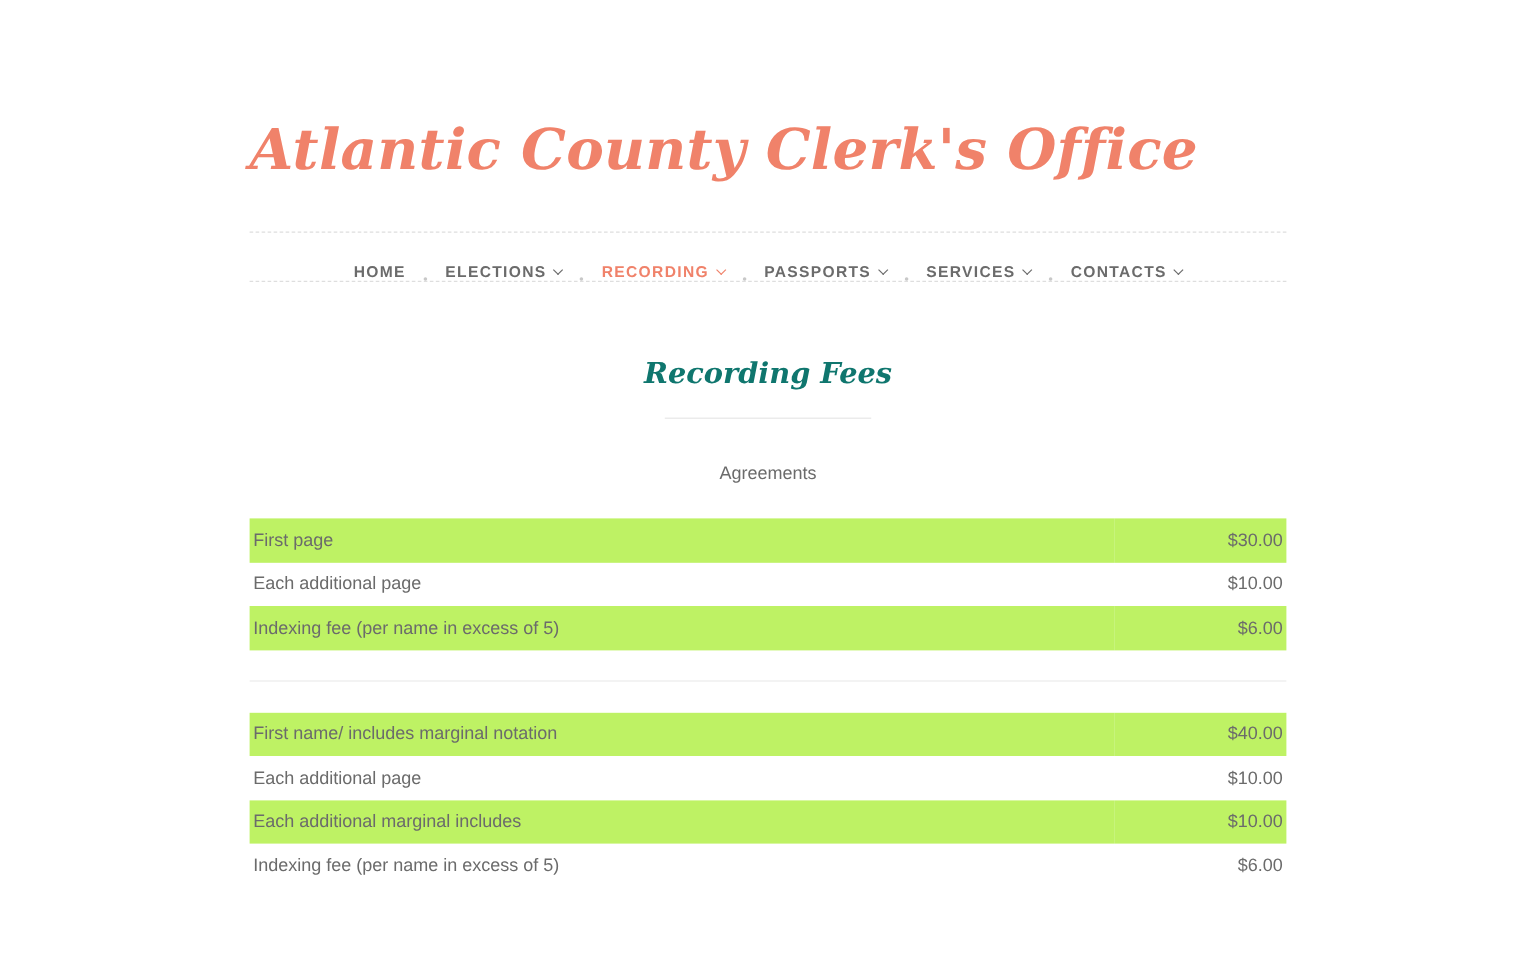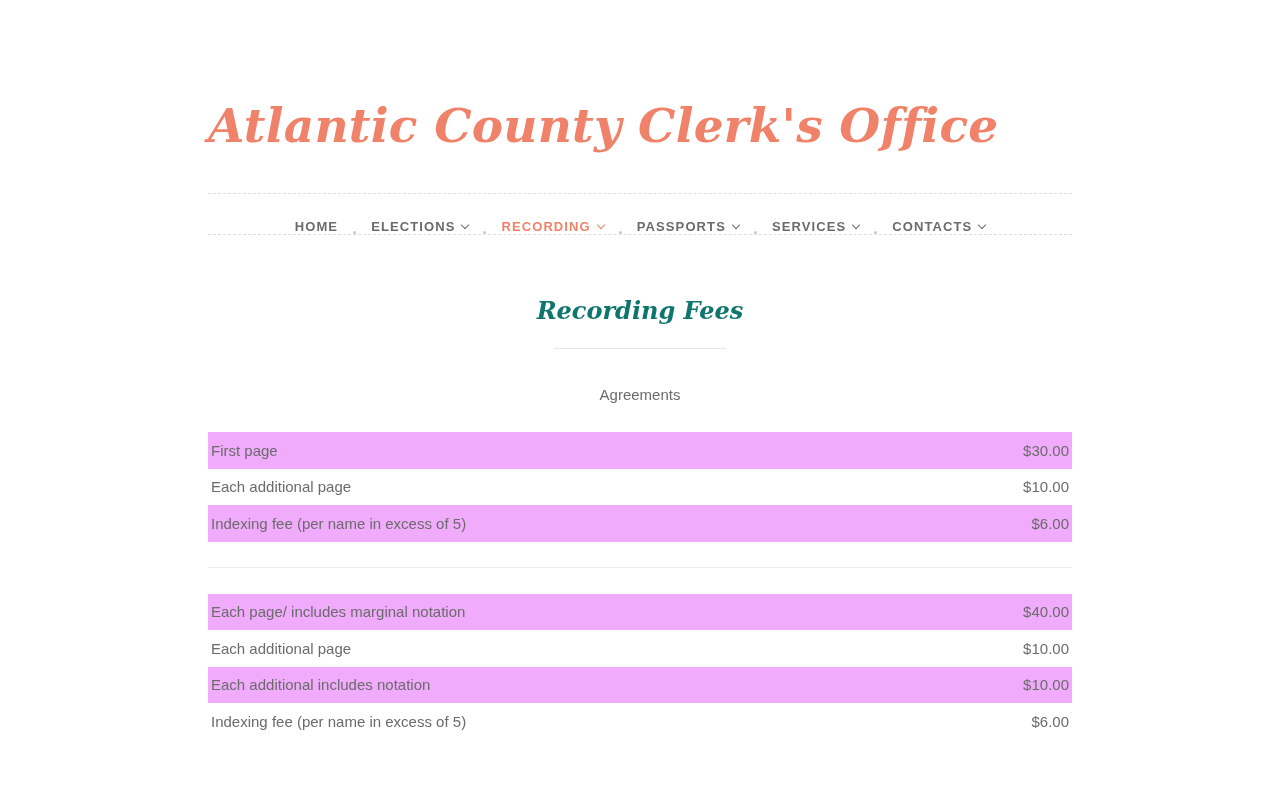--- a/index.html
+++ b/index.html
@@ -78,21 +78,21 @@
     .sec1-heading { margin-top: 36px; line-height: 20px; }
     .fee-table { width: 864px; border-collapse: collapse; }
     .sec1-table { margin-top: 27px; }
     .fee-table td {
       font-size: 15px;
       color: #6b6b6b;
       height: 36.5px;
       padding: 0 3px;
       vertical-align: middle;
     }
-    .fee-table tr.shade td { background: #f0abfc; }
+    .fee-table tr.shade td { background: #bef264; }
     .fee-table td.amount { text-align: right; }
     .section-rule { height: 1px; background: #ececec; margin-top: 25px; }
     .sec2-heading { margin-top: 20px; line-height: 20px; }
     .sec2-table { margin-top: 26px; }
   </style>
 </head>
 <body>
 
 <header class="site-header">
   <h1 class="site-title">Atlantic County Clerk's Office</h1>
@@ -151,29 +151,29 @@
       </tbody>
     </table>
   </section>
 
   <div class="section-rule"></div>
 
   <section>
     <table class="fee-table sec2-table">
       <tbody>
         <tr class="shade">
-          <td>Each page/ includes marginal notation</td>
+          <td>First name/ includes marginal notation</td>
           <td class="amount">$40.00</td>
         </tr>
         <tr>
           <td>Each additional page</td>
           <td class="amount">$10.00</td>
         </tr>
         <tr class="shade">
-          <td>Each additional includes notation</td>
+          <td>Each additional marginal includes</td>
           <td class="amount">$10.00</td>
         </tr>
         <tr>
           <td>Indexing fee (per name in excess of 5)</td>
           <td class="amount">$6.00</td>
         </tr>
       </tbody>
     </table>
   </section>
 </main>

